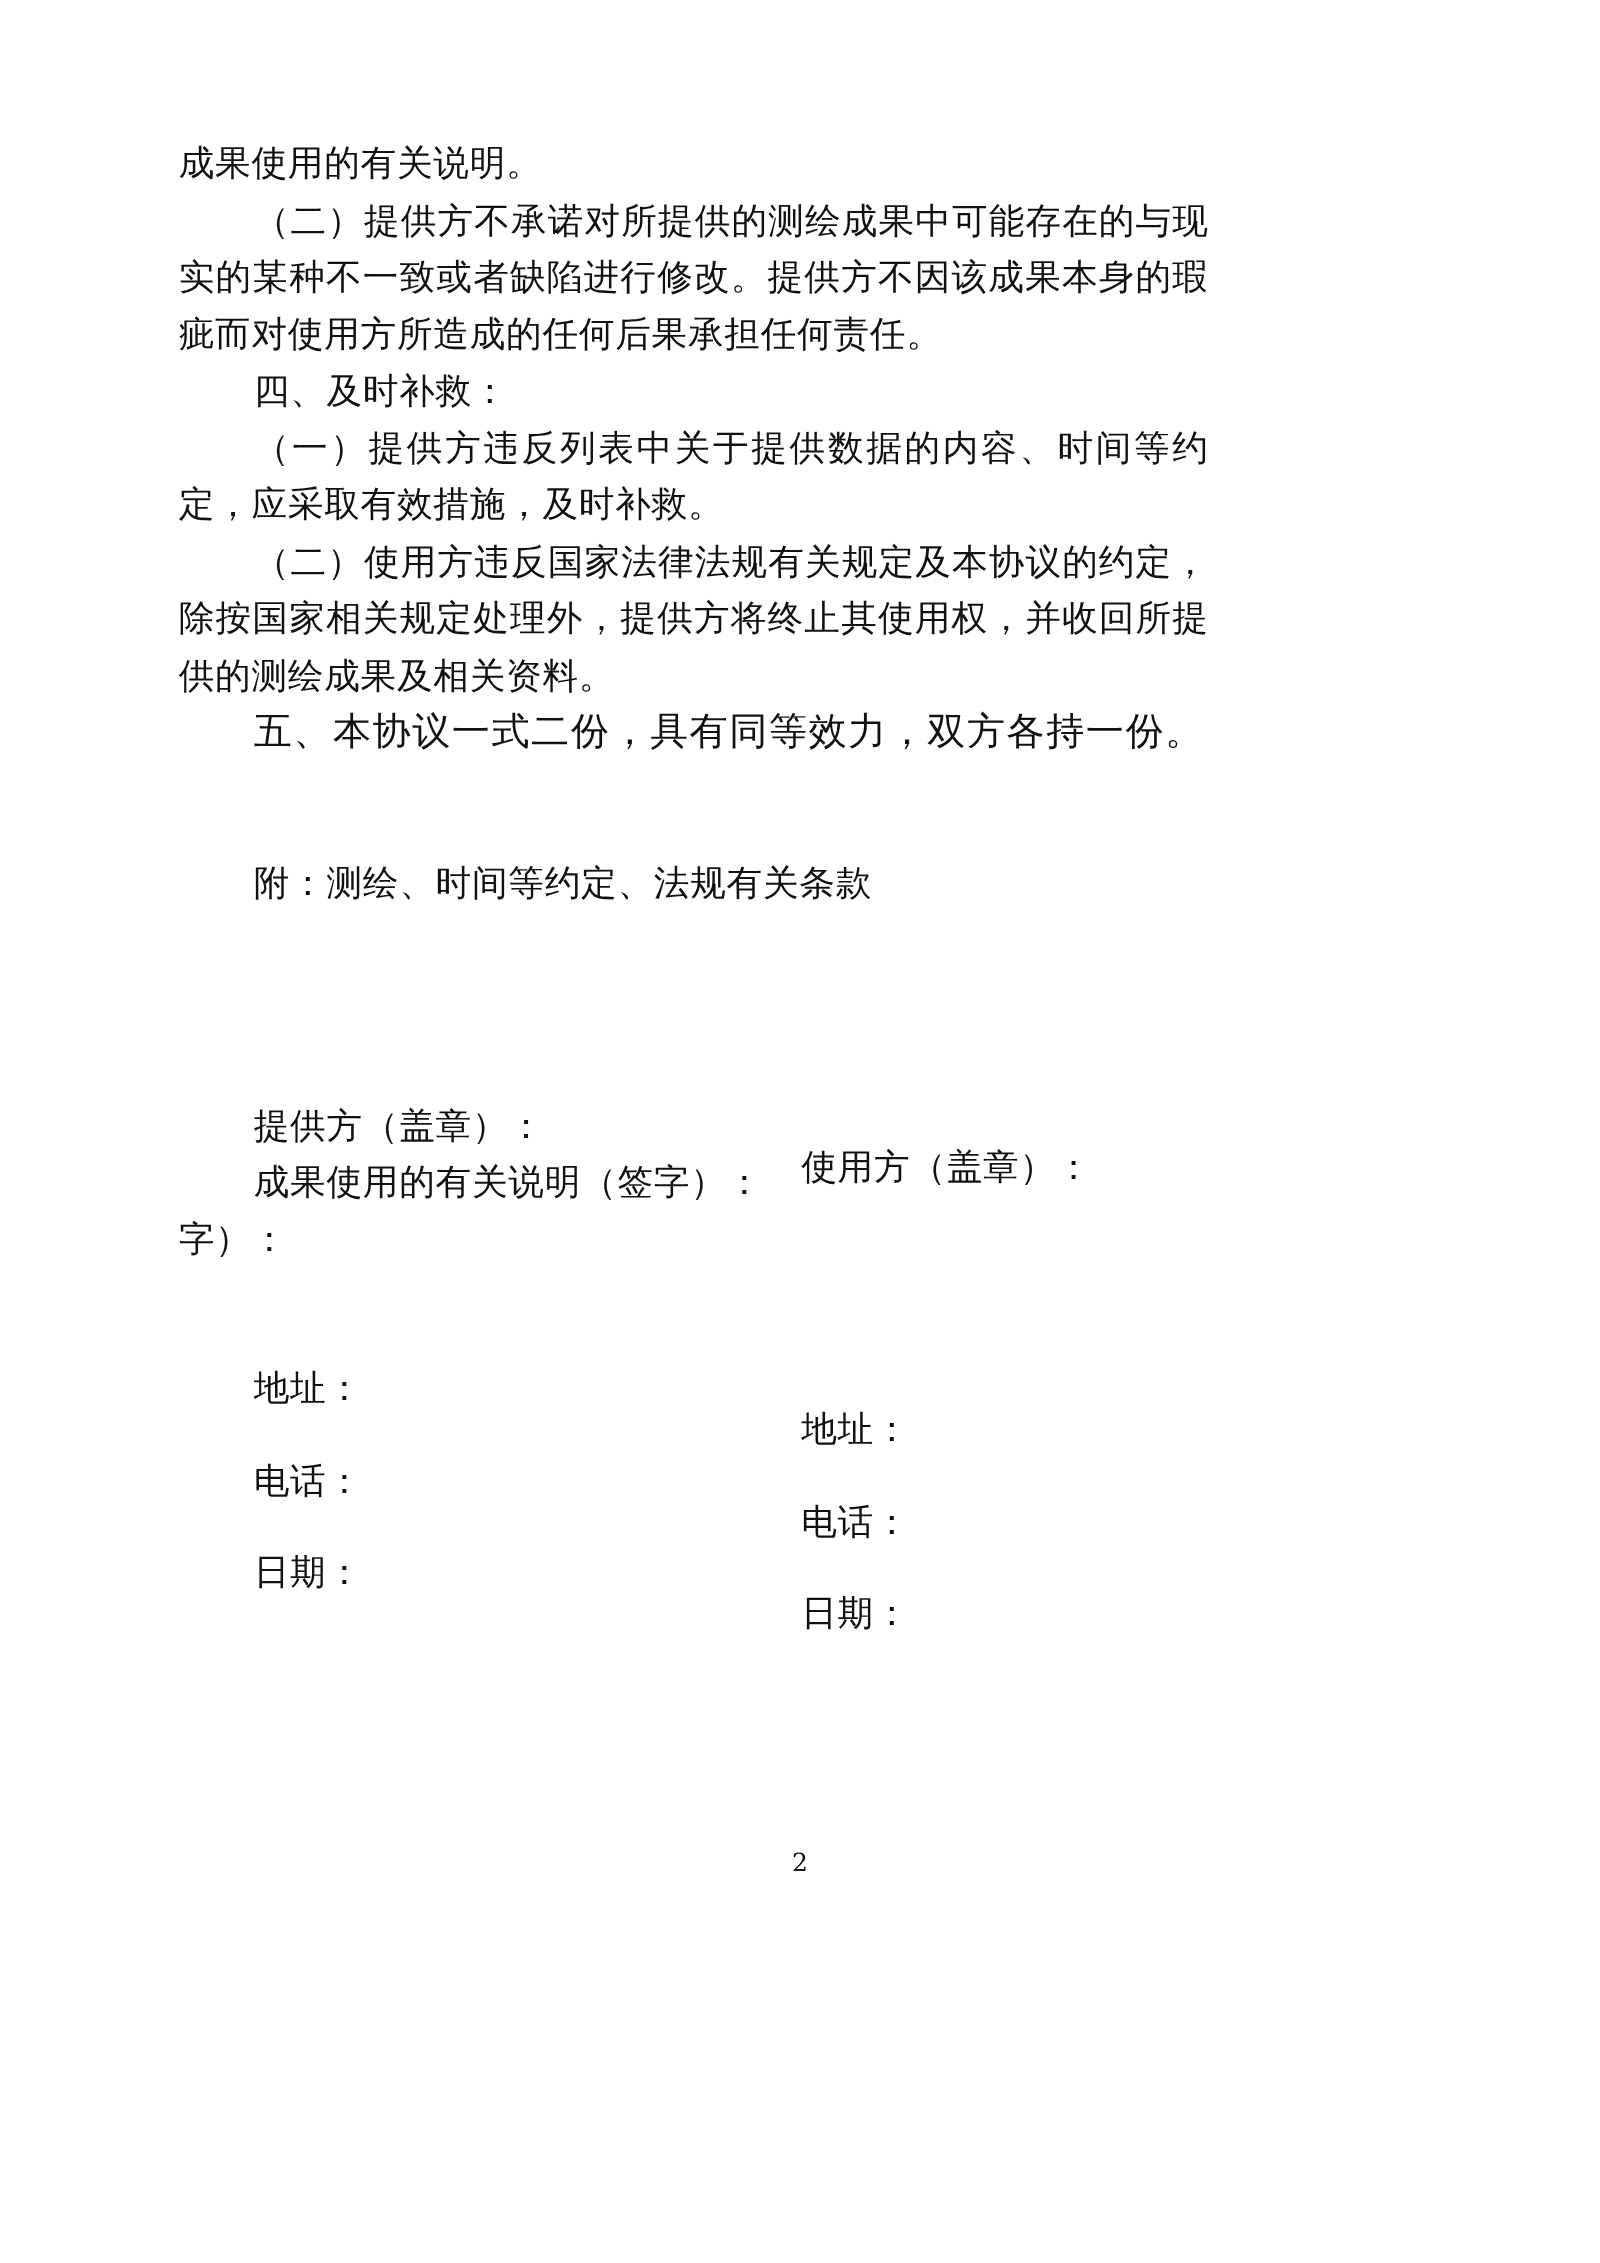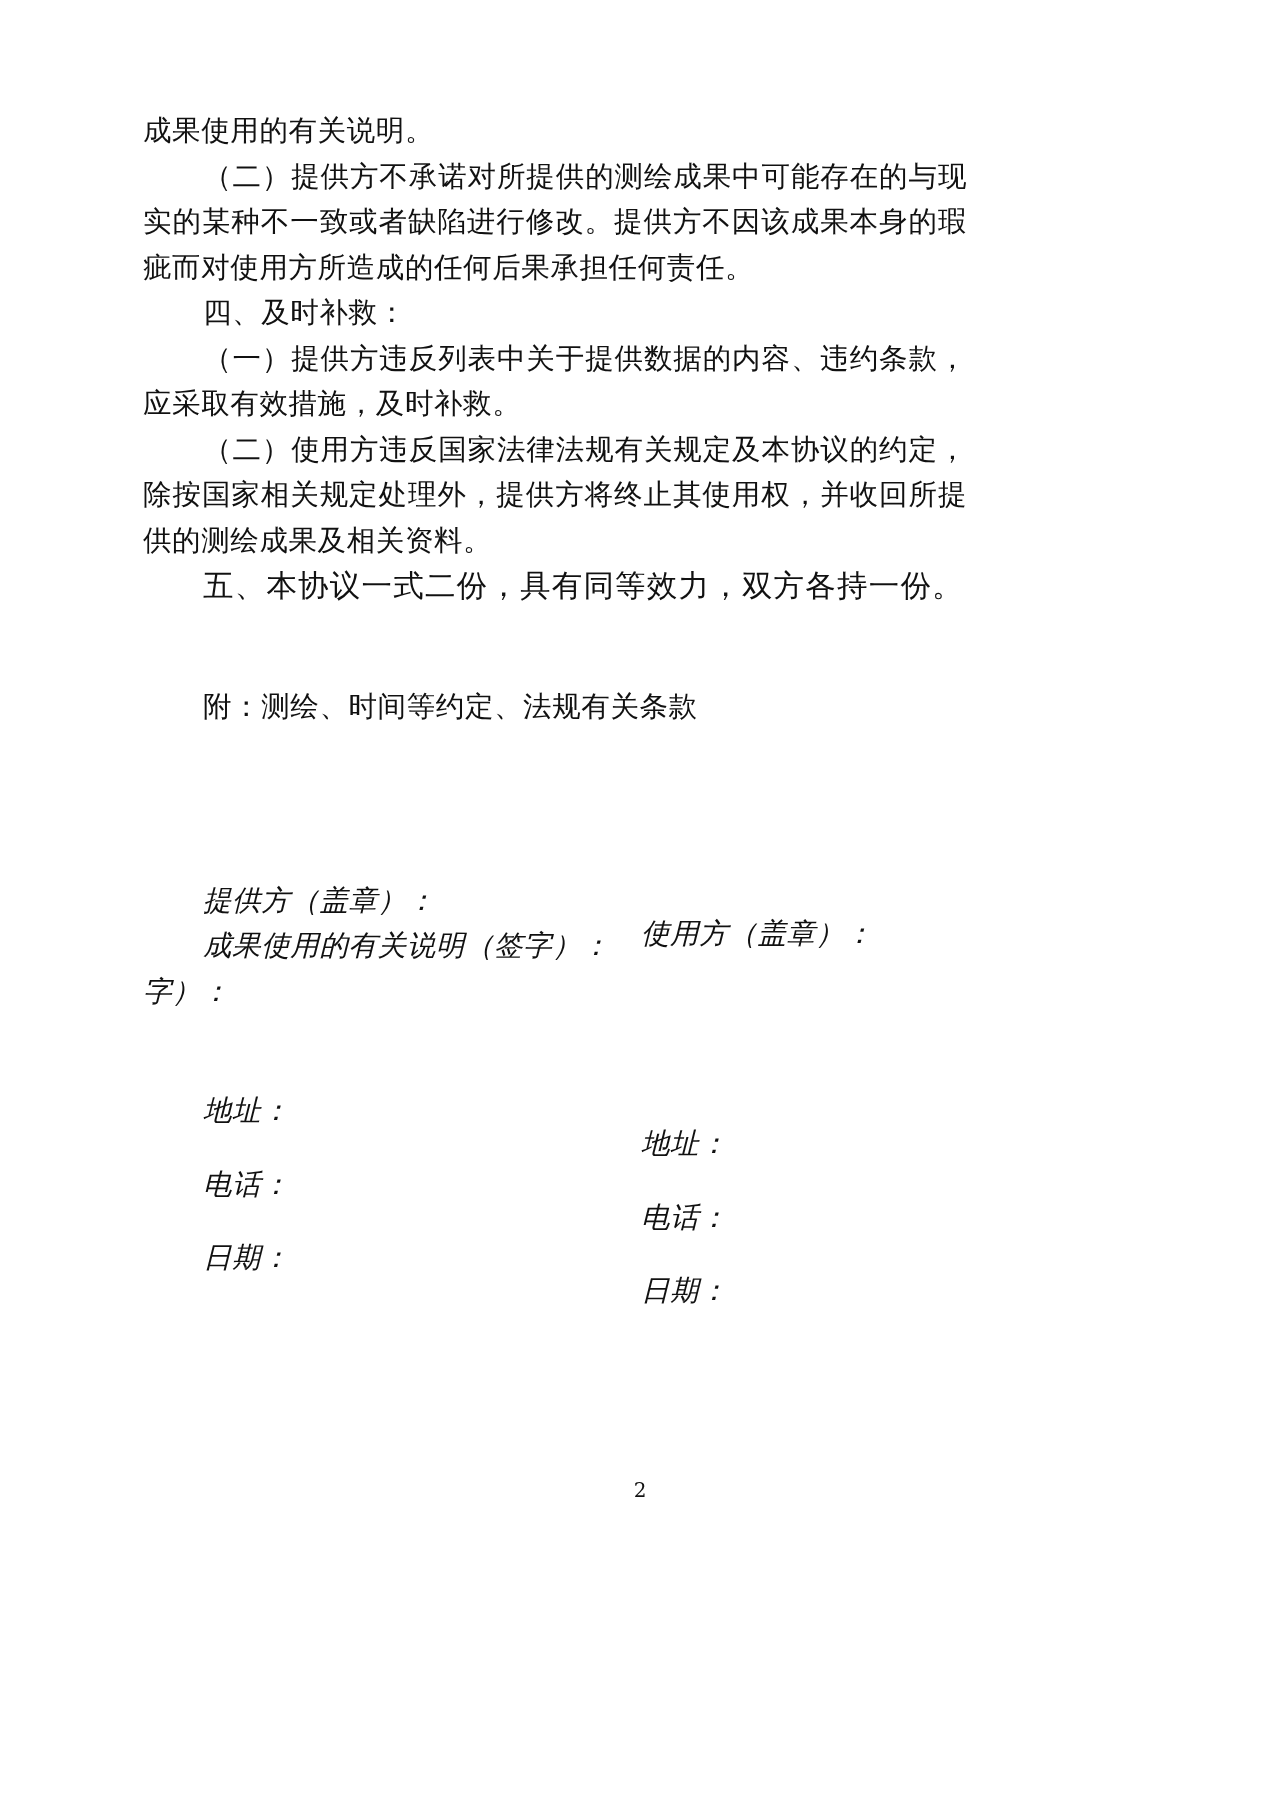--- a/index.html
+++ b/index.html
@@ -58,21 +58,20 @@
     line-height: 45.5px;
     letter-spacing: 0.6px;
     color: #111111;
     text-indent: 60px;
   }
 
   
   .sig-block {
     position: relative;
     width: 824px;
-    font-style: italic;
   }
   .sig-row {
     position: relative;
     display: block;
     font-size: 28.5px;
     line-height: 45.5px;
     color: #111111;
     letter-spacing: 0.6px;
     height: 45.5px;
   }
@@ -119,21 +118,21 @@
 <div class="page">
 
   <div class="content">
 
     <p class="para">成果使用的有关说明。</p>
 
     <p class="para indent">（二）提供方不承诺对所提供的测绘成果中可能存在的与现实的某种不一致或者缺陷进行修改。提供方不因该成果本身的瑕疵而对使用方所造成的任何后果承担任何责任。</p>
 
     <p class="para indent">四、及时补救：</p>
 
-    <p class="para indent">（一）提供方违反列表中关于提供数据的内容、违约条款，应采取有效措施，及时补救。</p>
+    <p class="para indent">（一）提供方违反列表中关于提供数据的内容、时间等约定，应采取有效措施，及时补救。</p>
 
     <p class="para indent">（二）使用方违反国家法律法规有关规定及本协议的约定，除按国家相关规定处理外，提供方将终止其使用权，并收回所提供的测绘成果及相关资料。</p>
 
     <p class="para para-emph">五、本协议一式二份，具有同等效力，双方各持一份。</p>
 
     <div class="gap-md"></div>
 
     <p class="attach-line">附：测绘、时间等约定、法规有关条款</p>
 
     <div class="gap-xl"></div>

